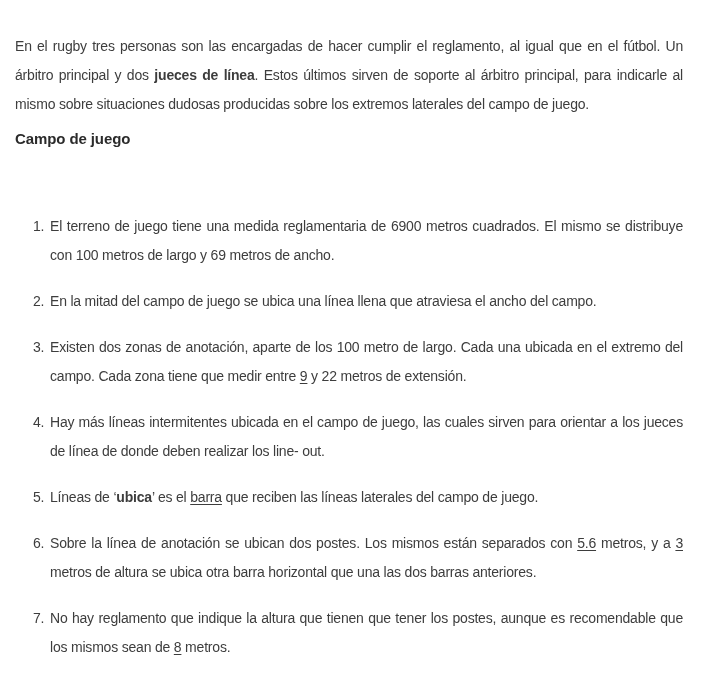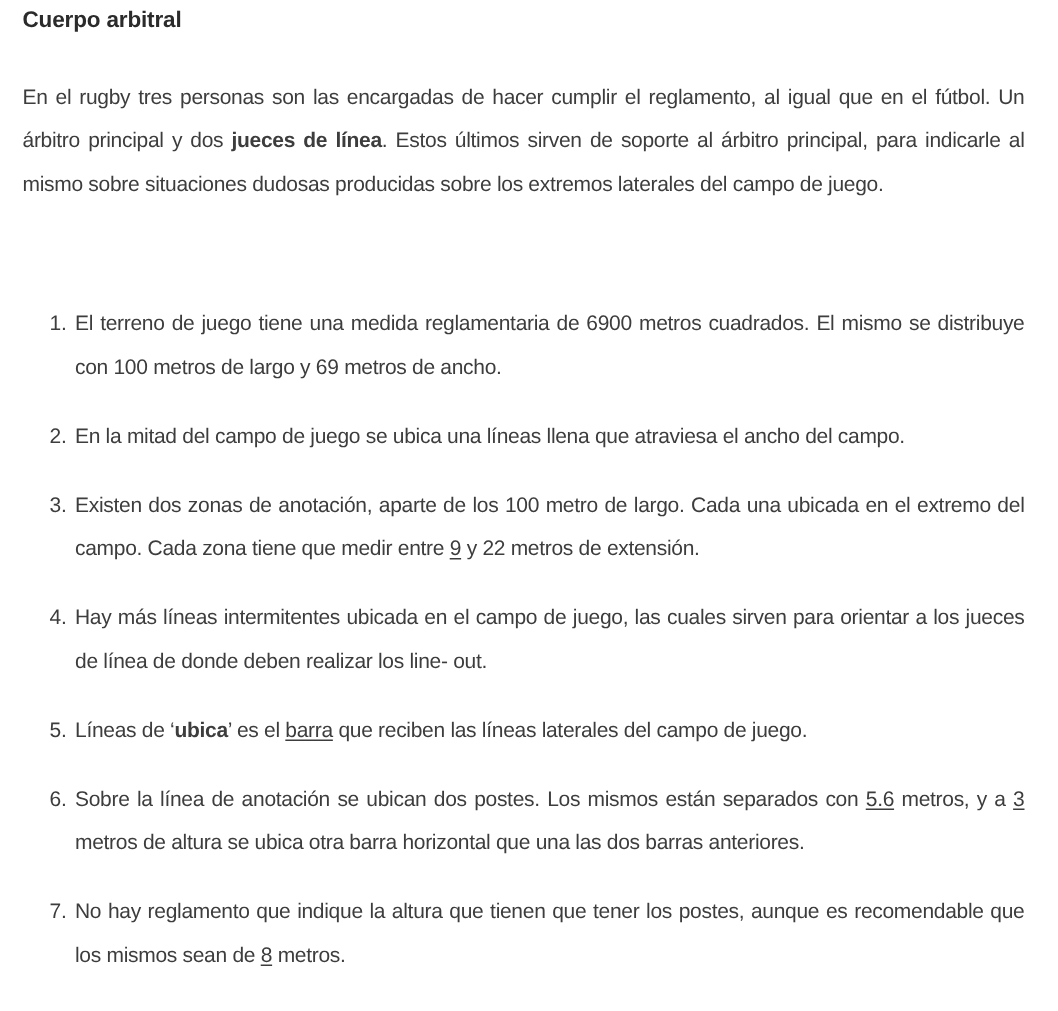--- a/index.html
+++ b/index.html
@@ -40,27 +40,27 @@
     text-align:justify;
   }
   ol.rules li:last-child{margin-bottom:0;}
   b{font-weight:bold;}
   u{text-decoration:underline;text-underline-offset:2px;}
 </style>
 </head>
 <body>
 
 <div class="doc">
-  <h3 class="heading">Cuerpo arbitral</h3>
 
   <p class="intro">En el rugby tres personas son las encargadas de hacer cumplir el reglamento, al igual que en el fútbol. Un árbitro principal y dos <b>jueces de línea</b>. Estos últimos sirven de soporte al árbitro principal, para indicarle al mismo sobre situaciones dudosas producidas sobre los extremos laterales del campo de juego.</p>
 
+  <h3 class="heading campo">Campo de juego</h3>
 
   <ol class="rules">
       <li>El terreno de juego tiene una medida reglamentaria de 6900 metros cuadrados. El mismo se distribuye con 100 metros de largo y 69 metros de ancho.</li>
-      <li>En la mitad del campo de juego se ubica una líneas llena que atraviesa el ancho del campo.</li>
+      <li>En la mitad del campo de juego se ubica una línea llena que atraviesa el ancho del campo.</li>
       <li>Existen dos zonas de anotación, aparte de los 100 metro de largo. Cada una ubicada en el extremo del campo. Cada zona tiene que medir entre <u>9</u> y 22 metros de extensión.</li>
       <li>Hay más líneas intermitentes ubicada en el campo de juego, las cuales sirven para orientar a los jueces de línea de donde deben realizar los line- out.</li>
       <li>Líneas de ‘<b>ubica</b>’ es el <u>barra</u> que reciben las líneas laterales del campo de juego.</li>
       <li>Sobre la línea de anotación se ubican dos postes. Los mismos están separados con <u>5.6</u> metros, y a <u>3</u> metros de altura se ubica otra barra horizontal que una las dos barras anteriores.</li>
       <li>No hay reglamento que indique la altura que tienen que tener los postes, aunque es recomendable que los mismos sean de <u>8</u> metros.</li>
     </ol>
 </div>
 
 </body></html>

